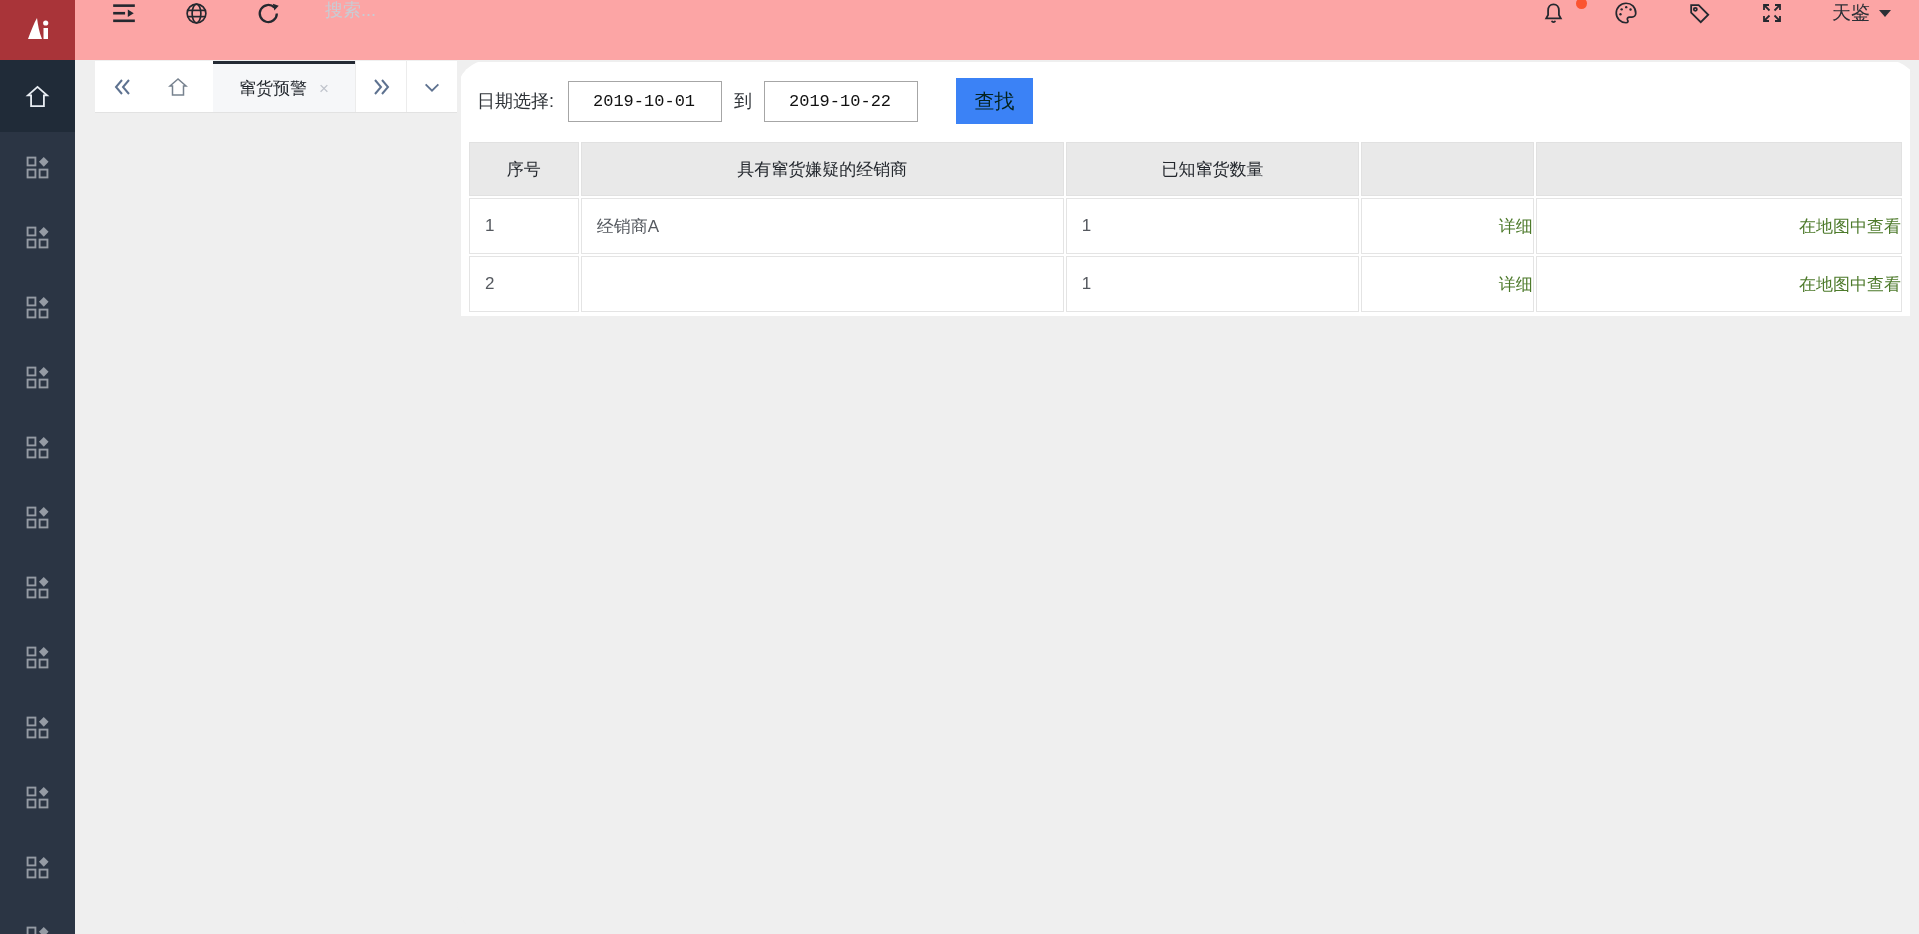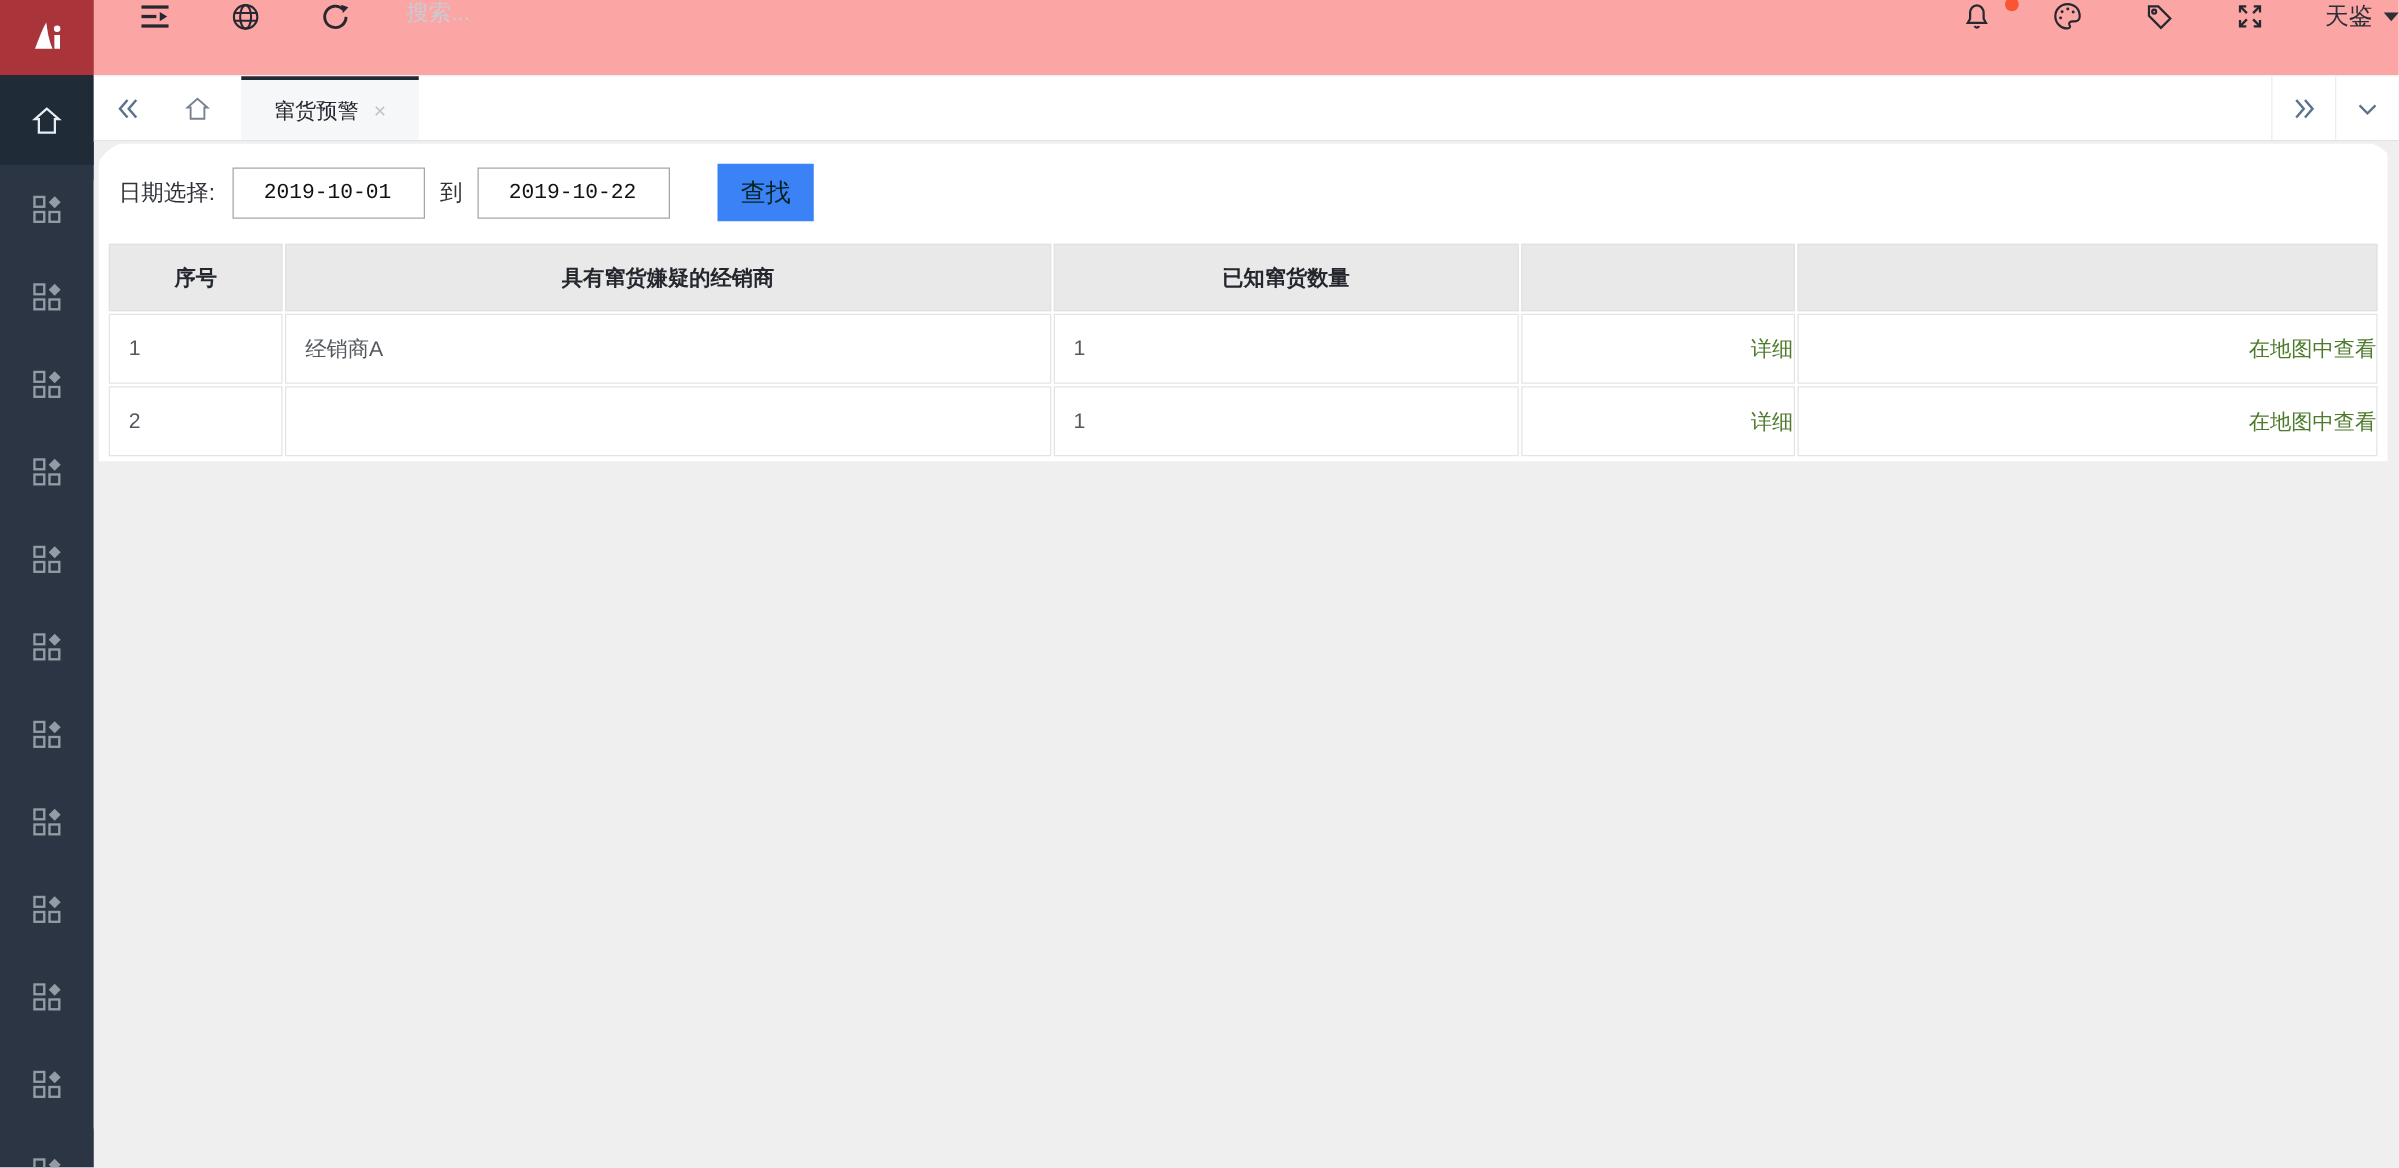--- a/index.html
+++ b/index.html
@@ -7,37 +7,37 @@
               font-family:"Liberation Sans", sans-serif; }
 
   
   .topbar { height:60px; background:#fca5a5; display:flex; align-items:flex-start; position:relative; z-index:3; }
   .logo { width:75px; height:60px; background:#a93439; display:flex; align-items:center; justify-content:center; flex:0 0 auto; }
   .topbar-icons { display:flex; align-items:center; gap:46px; margin-left:36px; }
   .tbi { width:26px; height:26px; display:flex; align-items:center; justify-content:center; color:#24282f; cursor:pointer; }
   .search-input { border:none; outline:none; margin-left:44px; width:260px; font-size:18px; color:#333;
                   font-family:"Liberation Sans", sans-serif; background:transparent; }
   .search-input::placeholder { color:#c8ccd4; }
-  .topbar-right { margin-left:auto; display:flex; align-items:center; gap:47px; }
+  .topbar-right { margin-left:auto; display:flex; align-items:center; gap:47px; padding-right:28px; }
   .bell-wrap { position:relative; }
   .notif-dot { position:absolute; left:36px; top:-2px; width:11px; height:11px; border-radius:50%; background:#fb5430; }
   .user { display:flex; align-items:center; gap:9px; cursor:pointer; }
   .user-name { font-size:19px; color:#2b2f36; }
   .caret-down { width:0; height:0; border-left:6px solid transparent; border-right:6px solid transparent; border-top:7px solid #2b2f36; }
 
   
   .layout { display:flex; height:874px; }
 
   
   .sidebar { width:75px; background:#2b3544; height:100%; flex:0 0 auto; overflow:hidden; }
   .side-home { height:72px; background:#202b38; display:flex; align-items:center; justify-content:center; cursor:pointer; }
   .side-item { height:70px; display:flex; align-items:center; justify-content:center; cursor:pointer; color:#959ba4; }
 
   
-  .main-col { flex:1; display:flex; flex-direction:column; min-width:0; }
+  .main-col { flex:1; display:flex; flex-direction:row; min-width:0;margin-left:20px; }
 
   
   .tabbar { height:53px; background:#fff; border-top:1px solid #f0f0f0; border-bottom:1px solid #e2e2e2;
             display:flex; align-items:stretch; }
   .tab-btn { width:56px; display:flex; align-items:center; justify-content:center; color:#5e7290; cursor:pointer; }
   .tab-home { width:54px; display:flex; align-items:center; justify-content:center; color:#77828f; cursor:pointer; }
   .tab-item { margin-left:8px; width:142px; background:#f6f7f9; border-top:3px solid #242a34;
               display:flex; align-items:center; justify-content:center; gap:12px; cursor:pointer; }
   .tab-label { font-size:17px; color:#24292f; }
   .tab-close { color:#c0c4cc; font-size:17px; line-height:1; cursor:pointer; }
@@ -50,21 +50,21 @@
 
   .filter-row { display:flex; align-items:center; padding-left:10px; margin-bottom:16px; }
   .filter-label { font-size:18px; color:#2f3338; margin-right:14px; }
   .date-input { width:154px; height:41px; border:1px solid #a6a6a6; background:#fff; padding:0 24px;
                 font-family:"Liberation Mono", monospace; font-size:17px; color:#111; outline:none; }
   .to-label { font-size:18px; color:#2f3338; margin:0 12px; }
   .search-btn { margin-left:38px; width:77px; height:46px; background:#3b82f6; border:none; cursor:pointer;
                 font-family:"Liberation Sans", sans-serif; font-size:20px; color:#04221e; }
 
   table.report { width:100%; border-collapse:separate; border-spacing:2px; table-layout:fixed; }
-  table.report th { background:#e9e9e9; border:1px solid #e1e1e1; height:54px; font-size:17px; font-weight:bold;
+  table.report th { background:#e9e9e9; border:1px solid #e1e1e1; height:54px; font-size:17px; font-weight:normal;
                     color:#24282e; text-align:center; }
   table.report td { background:#fff; border:1px solid #e4e4e4; height:56px; font-size:17px; color:#55595f;
                     padding-left:15px; text-align:left; }
   table.report td.center { text-align:right; padding-left:16px; }
   a.green-link { color:#4d7a2b; text-decoration:none; font-size:17px; cursor:pointer; }
 
   svg { display:block; }
 </style>
 </head>
 <body>

